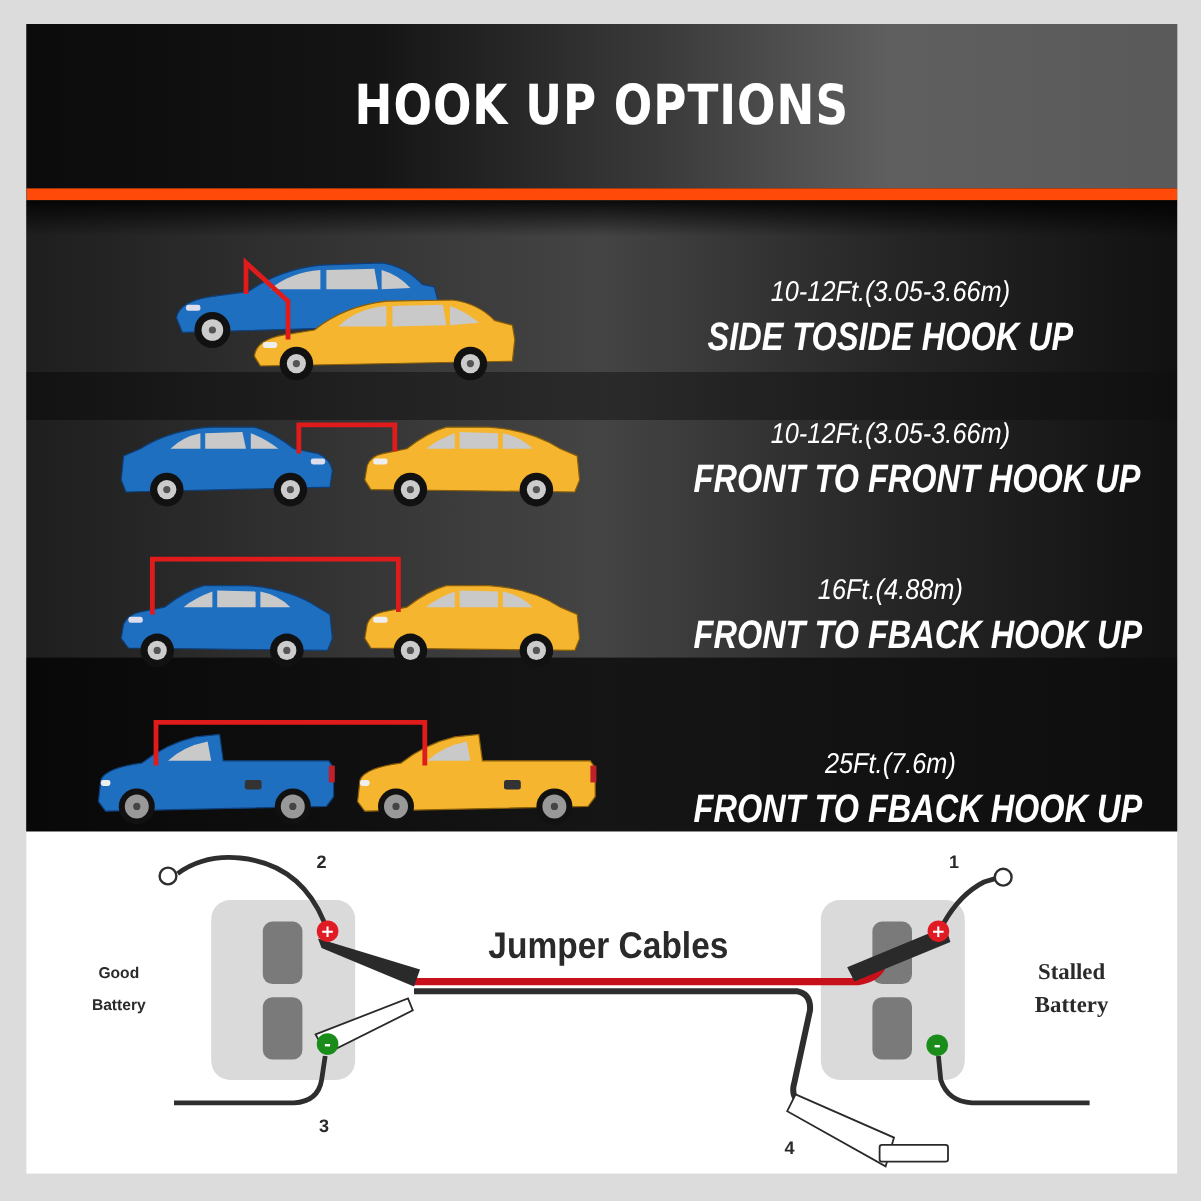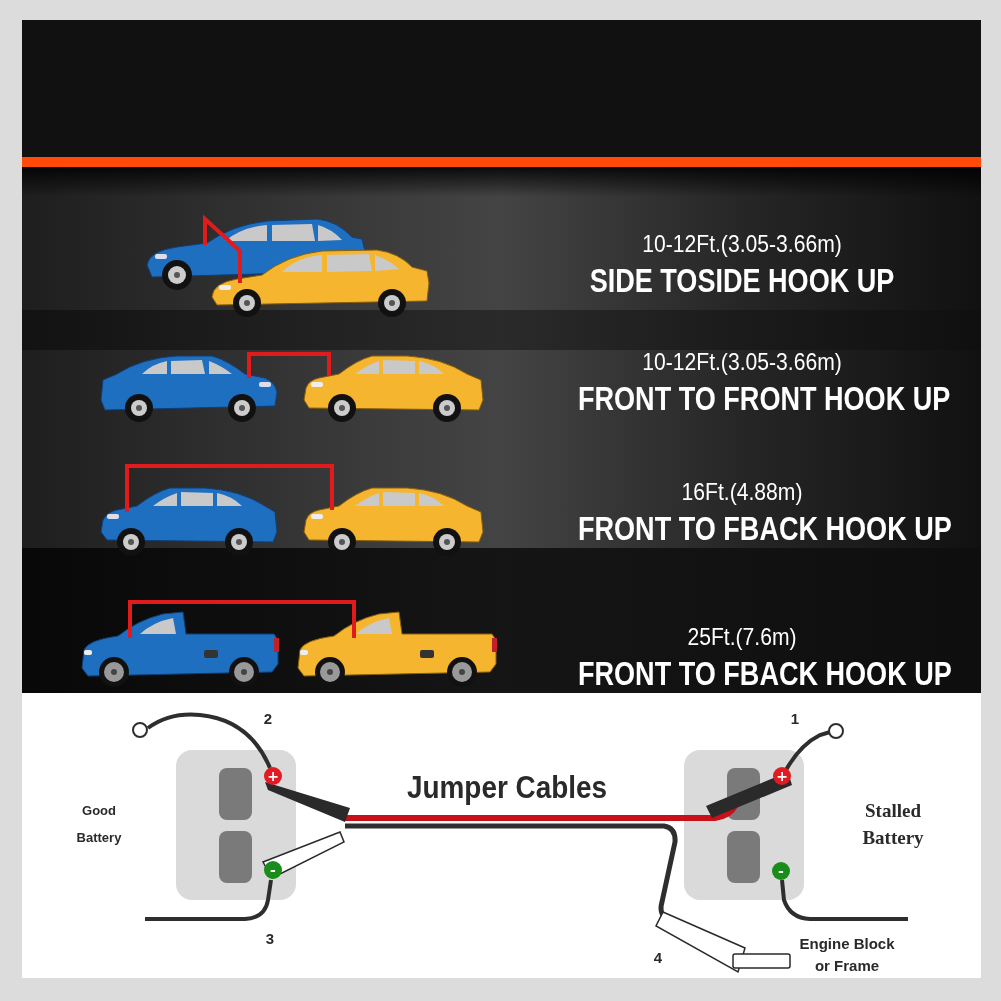--- a/index.html
+++ b/index.html
@@ -10,32 +10,35 @@
     background:linear-gradient(90deg,#0b0b0b 0%,#141414 30%,#3a3a3a 55%,#5f5f5f 75%,#5a5a5a 100%);}
   .header-title{position:absolute;left:0;right:0;top:40px;text-align:center;color:#fff;
     font-family:"DejaVu Sans",sans-serif;font-weight:bold;font-size:46px;letter-spacing:1px;
     transform:scaleX(0.82);transform-origin:center;}
   .orange-stripe{position:absolute;left:0;top:137px;width:100%;height:10px;background:#ff4a0a;}
   .body-bg{position:absolute;left:0;top:147px;width:100%;height:526px;
     background:
       linear-gradient(180deg,rgba(0,0,0,0.85) 0px,rgba(0,0,0,0) 30px),
       linear-gradient(90deg,#1e1e1e 0%,#3a3a3a 35%,#444 50%,#262626 75%,#111 100%);}
   .band-dark{position:absolute;left:0;width:100%;background:linear-gradient(90deg,#080808,#151515 50%,#0e0e0e);}
-  .row{position:absolute;left:0;width:100%;}
+  .row{position:absolute;left:0;width:100%;font-style:italic;}
   .row-text{position:absolute;left:520px;width:400px;text-align:center;color:#fff;}
   .dist{font-family:"Liberation Sans",sans-serif;font-size:24px;line-height:28px;transform:scaleX(0.88);}
   .hook{font-family:"Liberation Sans",sans-serif;font-weight:bold;font-size:33px;line-height:38px;transform:scaleX(0.82);white-space:nowrap;}
   svg.cars{position:absolute;}
   .white-panel{position:absolute;left:22px;top:693px;width:959px;height:285px;background:#fff;}
   .wtext{position:absolute;color:#2a2a2a;font-family:"Liberation Sans",sans-serif;font-weight:bold;text-align:center;}
 </style>
 </head>
 <body>
 
 <div class="dark-panel">
+  <div class="header">
+    <div class="header-title">HOOK UP OPTIONS</div>
+  </div>
   <div class="orange-stripe"></div>
   <div class="body-bg"></div>
   <div class="band-dark" style="top:290px;height:40px;opacity:0.55;"></div>
   <div class="band-dark" style="top:528px;height:145px;"></div>
 
   <div class="row" style="top:147px;height:150px;">
     <svg class="cars" style="left:115px;top:38px;" width="300" height="112" viewBox="0 0 300 112">
 
       <g>
         <path d="M10,60 Q12,46 40,42 L70,38 Q95,20 130,16 L180,14 Q200,16 215,32 L225,34 L228,46 L225,66 L15,72 Z" fill="#1f6fc0" stroke="#0e3f7a" stroke-width="1"></path>
@@ -221,21 +224,17 @@
 
   <div class="wtext" style="left:355px;top:77px;width:260px;font-size:31px;transform:scaleX(0.9);">Jumper Cables</div>
   <div class="wtext" style="left:38px;top:104px;width:78px;font-size:13px;line-height:27px;">
     <div>Good</div>
       <div>Battery</div>
   </div>
   <div class="wtext" style="left:826px;top:104px;width:90px;font-size:19px;line-height:27px;font-family:Liberation Serif, serif;">
     <div>Stalled</div>
       <div>Battery</div>
   </div>
-  <div class="wtext" style="left:760px;top:240px;width:130px;font-size:15px;line-height:22px;">
-    <div>Engine Block</div>
-      <div>or Frame</div>
-  </div>
   <div class="wtext" style="left:238px;top:17px;width:16px;font-size:15px;">2</div>
   <div class="wtext" style="left:240px;top:237px;width:16px;font-size:15px;">3</div>
   <div class="wtext" style="left:765px;top:17px;width:16px;font-size:15px;">1</div>
   <div class="wtext" style="left:628px;top:256px;width:16px;font-size:15px;">4</div>
 </div>
 
 </body></html>

